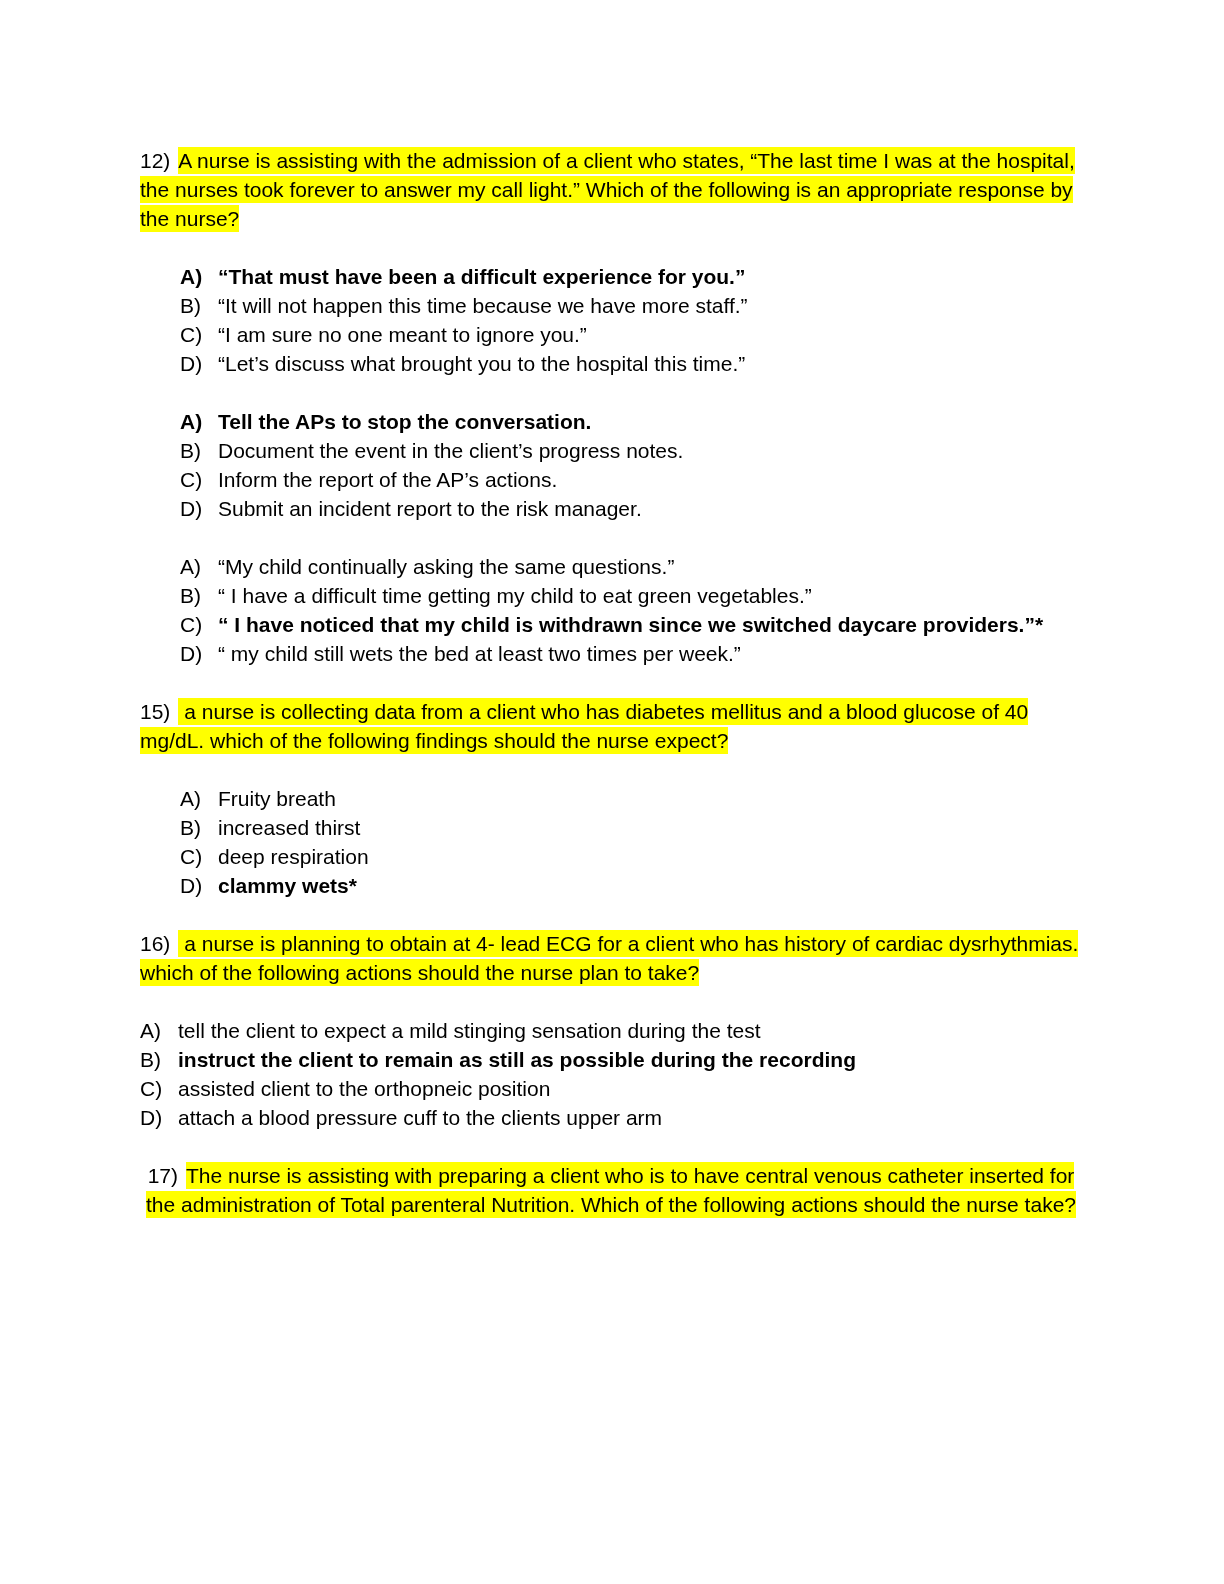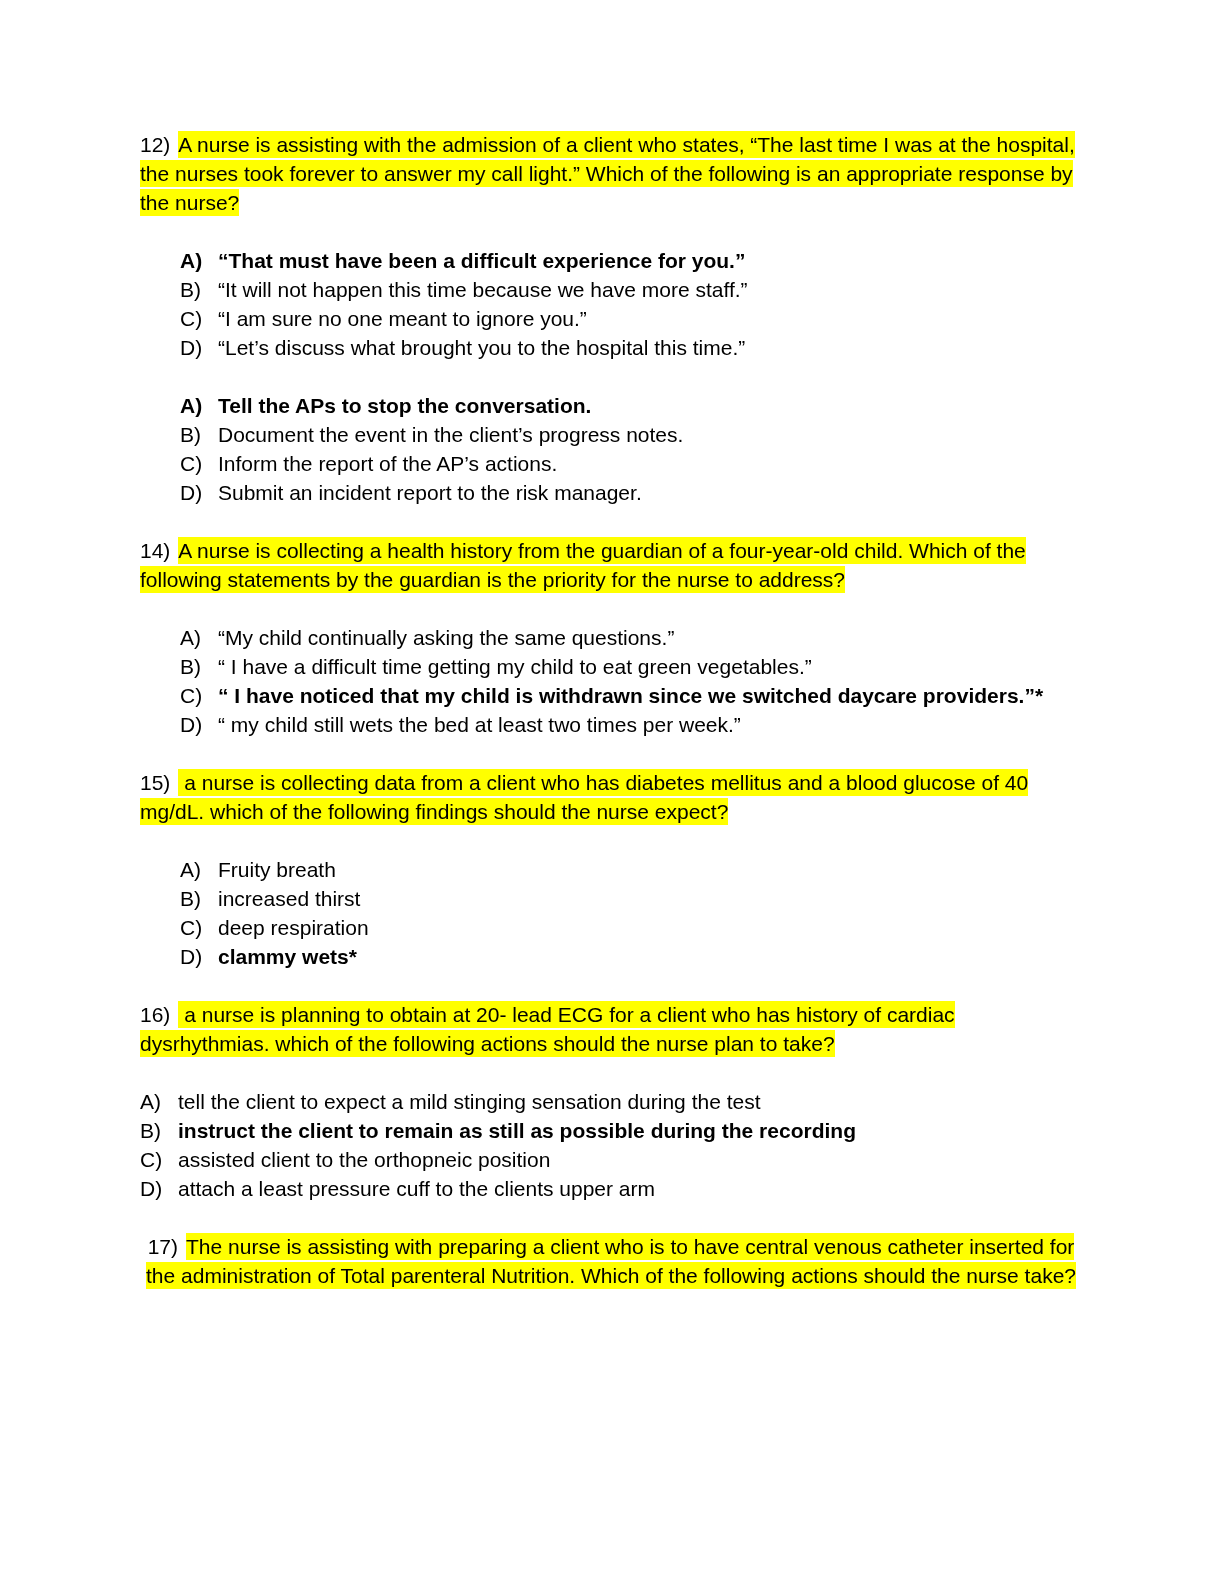--- a/index.html
+++ b/index.html
@@ -13,21 +13,21 @@
     line-height: 29px;
     color: #000000;
     overflow: hidden;
   }
   .page {
     width: 100%;
     height: 100%;
     padding: 130px 142px 40px 140px;
   }
   .question-block { margin: 0 0 29px 0; }
-  .question-para { margin: 0 0 29px 0; }
+  .question-para { margin: 16px 0 29px 0; }
   .question-block.no-options .question-para { margin-bottom: 0; text-align: center; }
   .qnum { margin-right: 8px; }
   mark.hl {
     background: var(--hl, #ffff00);
     color: inherit;
     padding: 2px 0;
   }
   .options { margin: 0; }
   .options.indented { margin-left: 40px; }
   .option-row { display: flex; }
@@ -85,23 +85,20 @@
   </div>
 
   <div class="option-row">
     <span class="option-label">D)</span>
     <span class="option-text">Submit an incident report to the risk manager.</span>
   </div>
 </div>
   </section>
 
   <section class="question-block">
-    <p class="question-para">
-      <span class="qnum">14)</span><mark class="hl">A nurse is collecting a health history from the guardian of a four-year-old child. Which of the following statements by the guardian is the priority for the nurse to address?</mark>
-    </p>
     <div class="options indented">
   <div class="option-row">
     <span class="option-label">A)</span>
     <span class="option-text">“My child continually asking the same questions.”</span>
   </div>
 
   <div class="option-row">
     <span class="option-label">B)</span>
     <span class="option-text">“ I have a difficult time getting my child to eat green vegetables.”</span>
   </div>
@@ -140,41 +137,41 @@
 
   <div class="option-row">
     <span class="option-label">D)</span>
     <span class="option-text bold">clammy wets*</span>
   </div>
 </div>
   </section>
 
   <section class="question-block">
     <p class="question-para">
-      <span class="qnum">16)</span><mark class="hl"> a nurse is planning to obtain at 20- lead ECG for a client who has history of cardiac dysrhythmias.  which of the following actions should the nurse plan to take?</mark>
+      <span class="qnum">16)</span><mark class="hl"> a nurse is planning to obtain at 4- lead ECG for a client who has history of cardiac dysrhythmias.  which of the following actions should the nurse plan to take?</mark>
     </p>
     <div class="options">
   <div class="option-row">
     <span class="option-label">A)</span>
     <span class="option-text">tell the client to expect a mild stinging sensation during the test</span>
   </div>
 
   <div class="option-row">
     <span class="option-label">B)</span>
     <span class="option-text bold">instruct the client to remain as still as possible during the recording</span>
   </div>
 
   <div class="option-row">
     <span class="option-label">C)</span>
     <span class="option-text">assisted client to the orthopneic position</span>
   </div>
 
   <div class="option-row">
     <span class="option-label">D)</span>
-    <span class="option-text">attach a least pressure cuff to the clients upper arm</span>
+    <span class="option-text">attach a blood pressure cuff to the clients upper arm</span>
   </div>
 </div>
   </section>
 
   <section class="question-block no-options">
     <p class="question-para">
       <span class="qnum">17)</span><mark class="hl">The nurse is assisting with preparing a client who is to have central venous catheter inserted for the administration of Total parenteral Nutrition. Which of the following actions should the nurse take?</mark>
     </p>
 
   </section>

